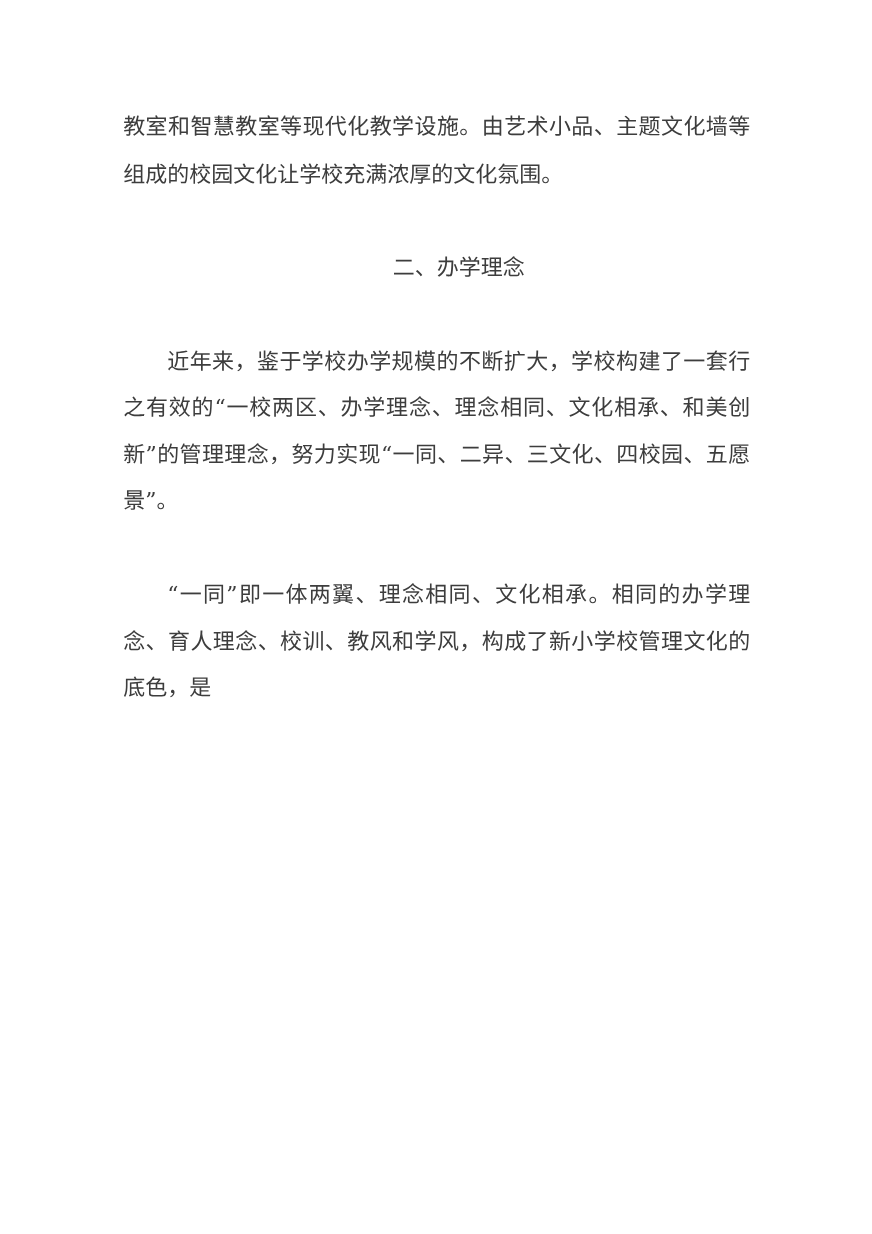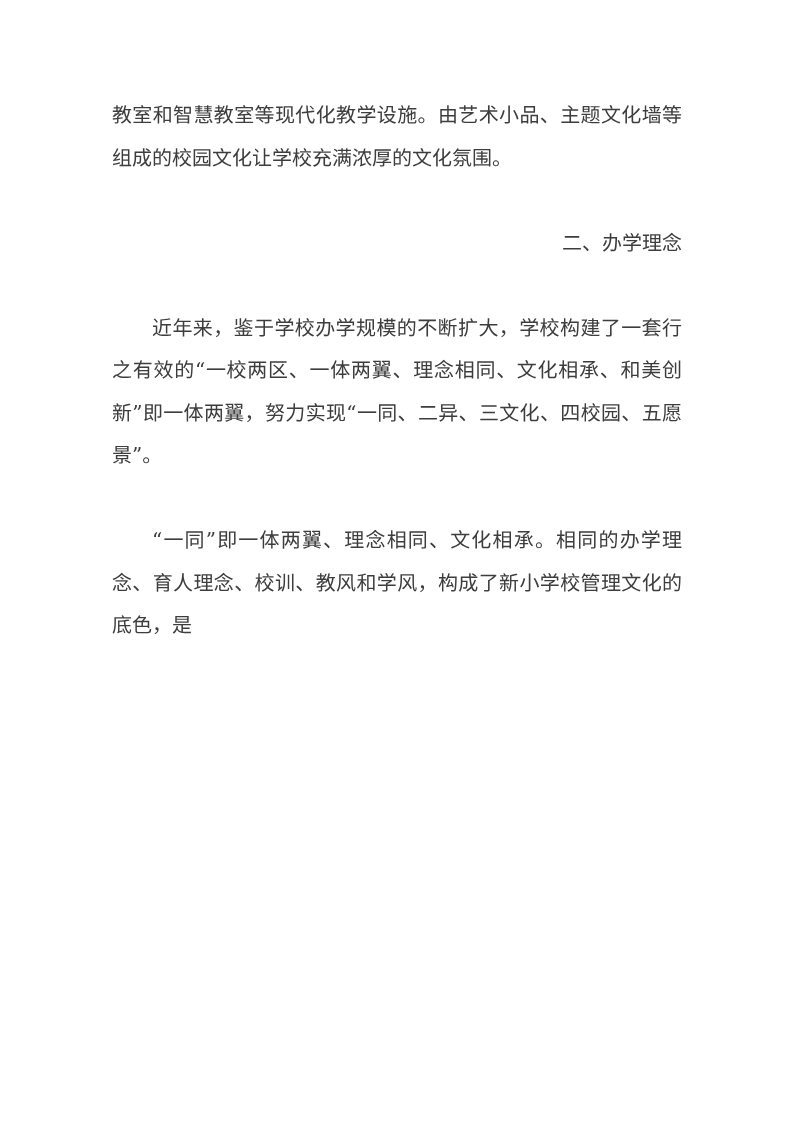--- a/index.html
+++ b/index.html
@@ -25,32 +25,32 @@
     margin: 0 0 42.5px 0;
     padding: 0;
     text-align: justify;
     text-justify: inter-ideograph;
     word-break: break-all;
   }
   .para.indent {
     text-indent: 2em;
   }
   .para.heading {
-    text-align: right;
+    text-align: center;
   }
   .para:last-child {
     margin-bottom: 0;
   }
 </style>
 </head>
 <body>
 
 <div class="page">
   <p class="para">教室和智慧教室等现代化教学设施。由艺术小品、主题文化墙等组成的校园文化让学校充满浓厚的文化氛围。</p>
 
 
   <p class="para indent heading">二、办学理念</p>
 
 
-  <p class="para indent">近年来，鉴于学校办学规模的不断扩大，学校构建了一套行之有效的“一校两区、一体两翼、理念相同、文化相承、和美创新”即一体两翼，努力实现“一同、二异、三文化、四校园、五愿景”。</p>
+  <p class="para indent">近年来，鉴于学校办学规模的不断扩大，学校构建了一套行之有效的“一校两区、办学理念、理念相同、文化相承、和美创新”的管理理念，努力实现“一同、二异、三文化、四校园、五愿景”。</p>
 
   <p class="para indent">“一同”即一体两翼、理念相同、文化相承。相同的办学理念、育人理念、校训、教风和学风，构成了新小学校管理文化的底色，是</p>
 </div>
 
 </body></html>

